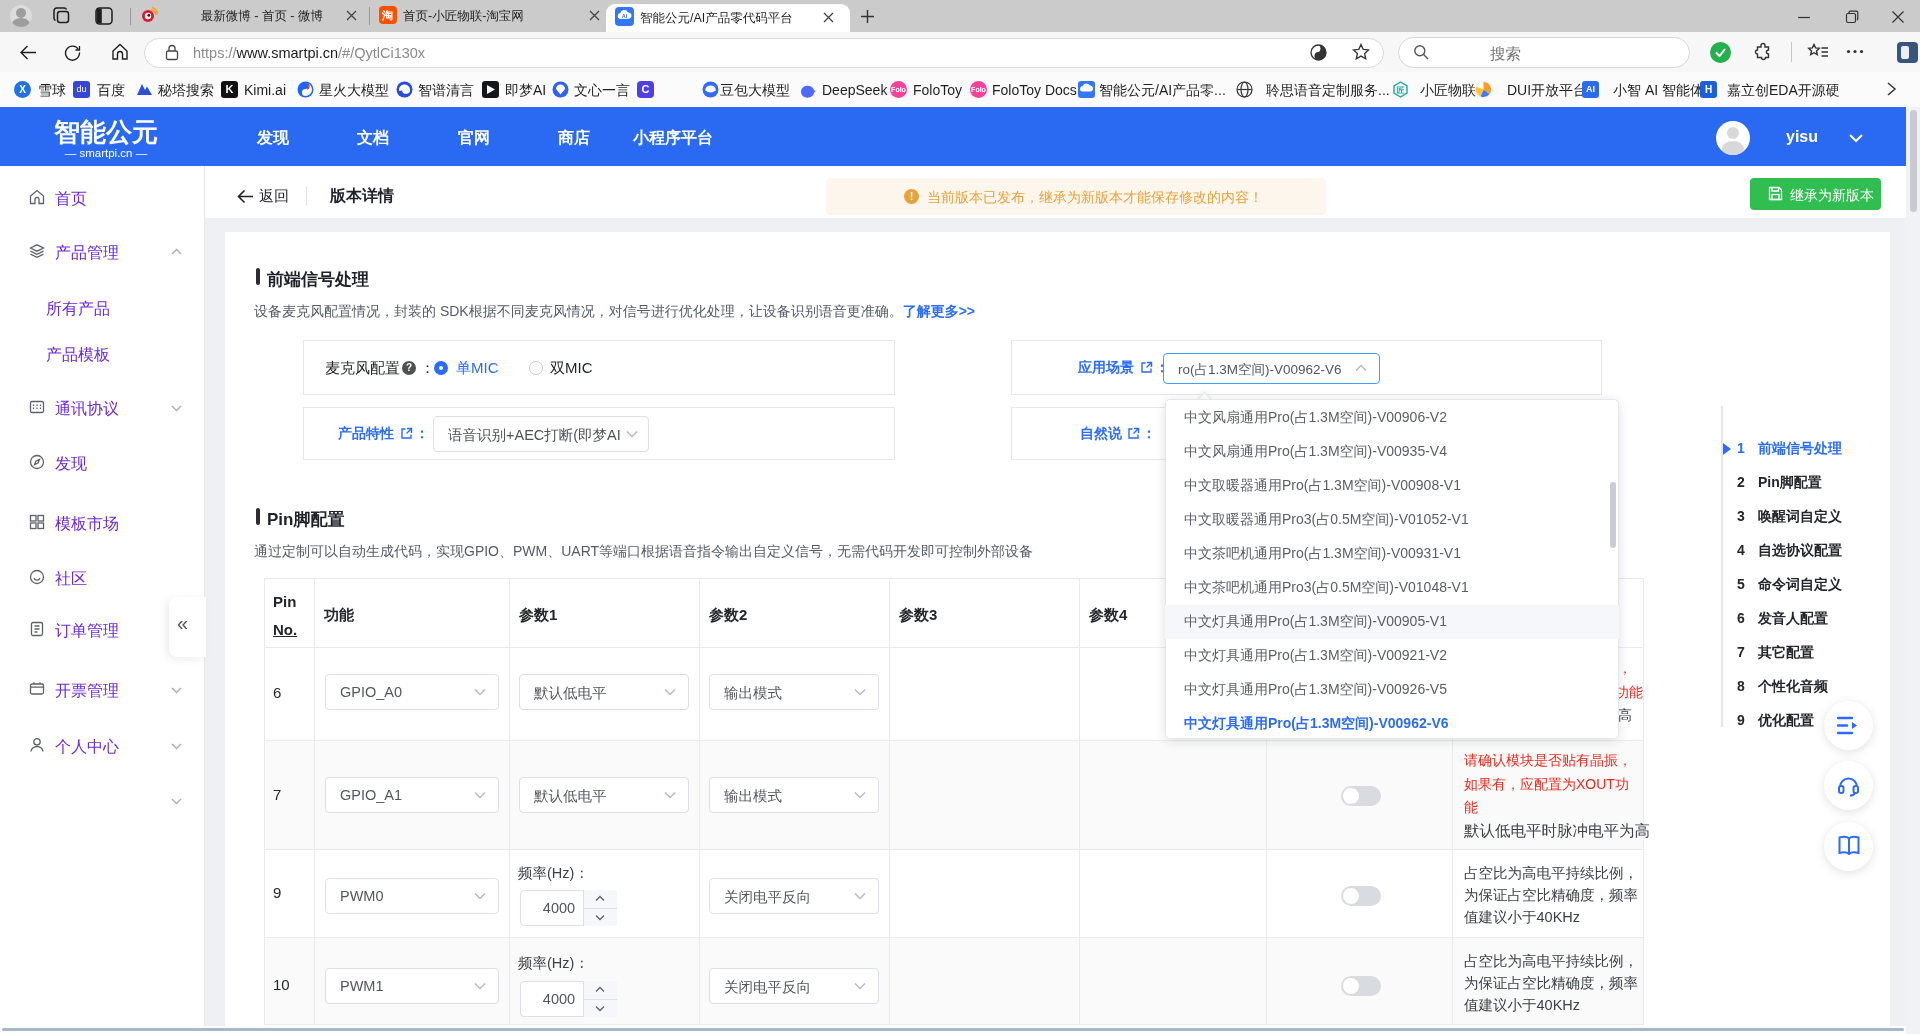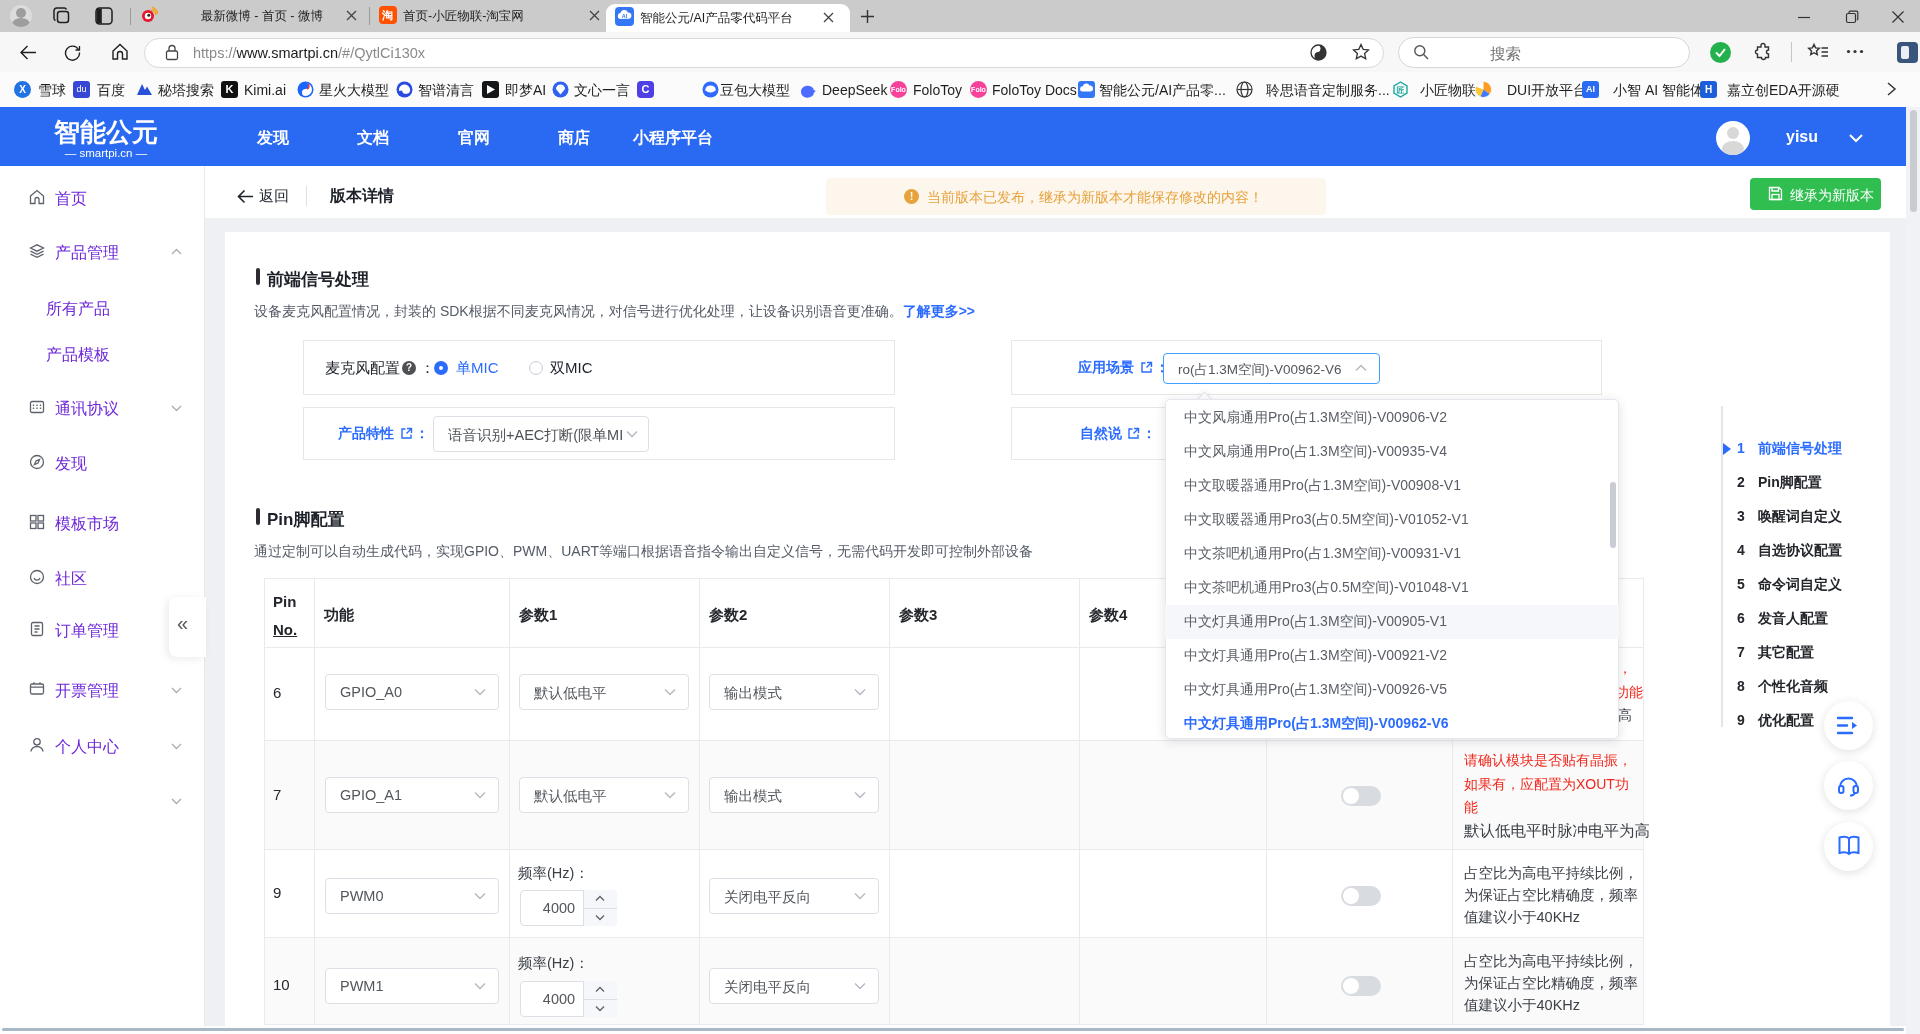--- a/index.html
+++ b/index.html
@@ -379,21 +379,21 @@
   <div class="abs" style="left:550px;top:359px;font-size:15px;color:#1d2129;">双MIC</div>
 
   <div class="abs" style="left:303px;top:407px;width:592px;height:53px;background:#fff;border:1px solid #e7e7e7;"></div>
   <div class="abs" style="left:338px;top:425px;font-size:14px;color:#2b6cff;font-weight:600;">产品特性</div>
   <svg class="abs" style="left:400px;top:427px" width="13" height="13" viewBox="0 0 13 13" fill="none" stroke="#2b6cff" stroke-width="1.4">
       <path d="M5.5 2 L2 2 L2 11 L11 11 L11 7.5"></path>
       <path d="M7 1.5 L11.5 1.5 L11.5 6 M11.5 1.5 L6.5 6.5"></path>
     </svg>
   <div class="abs" style="left:415px;top:425px;font-size:14px;color:#2b6cff;font-weight:600;">：</div>
   <div class="abs" style="left:433px;top:416px;width:216px;height:36px;background:#fff;border:1px solid #dcdfe6;border-radius:4px;"></div>
-  <div class="abs" style="left:448px;top:426px;font-size:14.5px;color:#4e5257;">语音识别+AEC打断(限单MI</div>
+  <div class="abs" style="left:448px;top:426px;font-size:14.5px;color:#4e5257;">语音识别+AEC打断(即梦AI</div>
   <svg class="abs" style="left:626px;top:430px" width="12" height="8" viewBox="0 0 12 8" fill="none" stroke="#b6bac2" stroke-width="1.5">
       <path d="M1 1.5 L6 6.5 L11 1.5"></path>
     </svg>
 
   <div class="abs" style="left:1011px;top:340px;width:591px;height:55px;background:#fff;border:1px solid #e7e7e7;"></div>
   <div class="abs" style="left:1078px;top:359px;font-size:14px;color:#2b6cff;font-weight:600;">应用场景</div>
   <svg class="abs" style="left:1140px;top:361px" width="13" height="13" viewBox="0 0 13 13" fill="none" stroke="#2b6cff" stroke-width="1.4">
       <path d="M5.5 2 L2 2 L2 11 L11 11 L11 7.5"></path>
       <path d="M7 1.5 L11.5 1.5 L11.5 6 M11.5 1.5 L6.5 6.5"></path>
     </svg>

